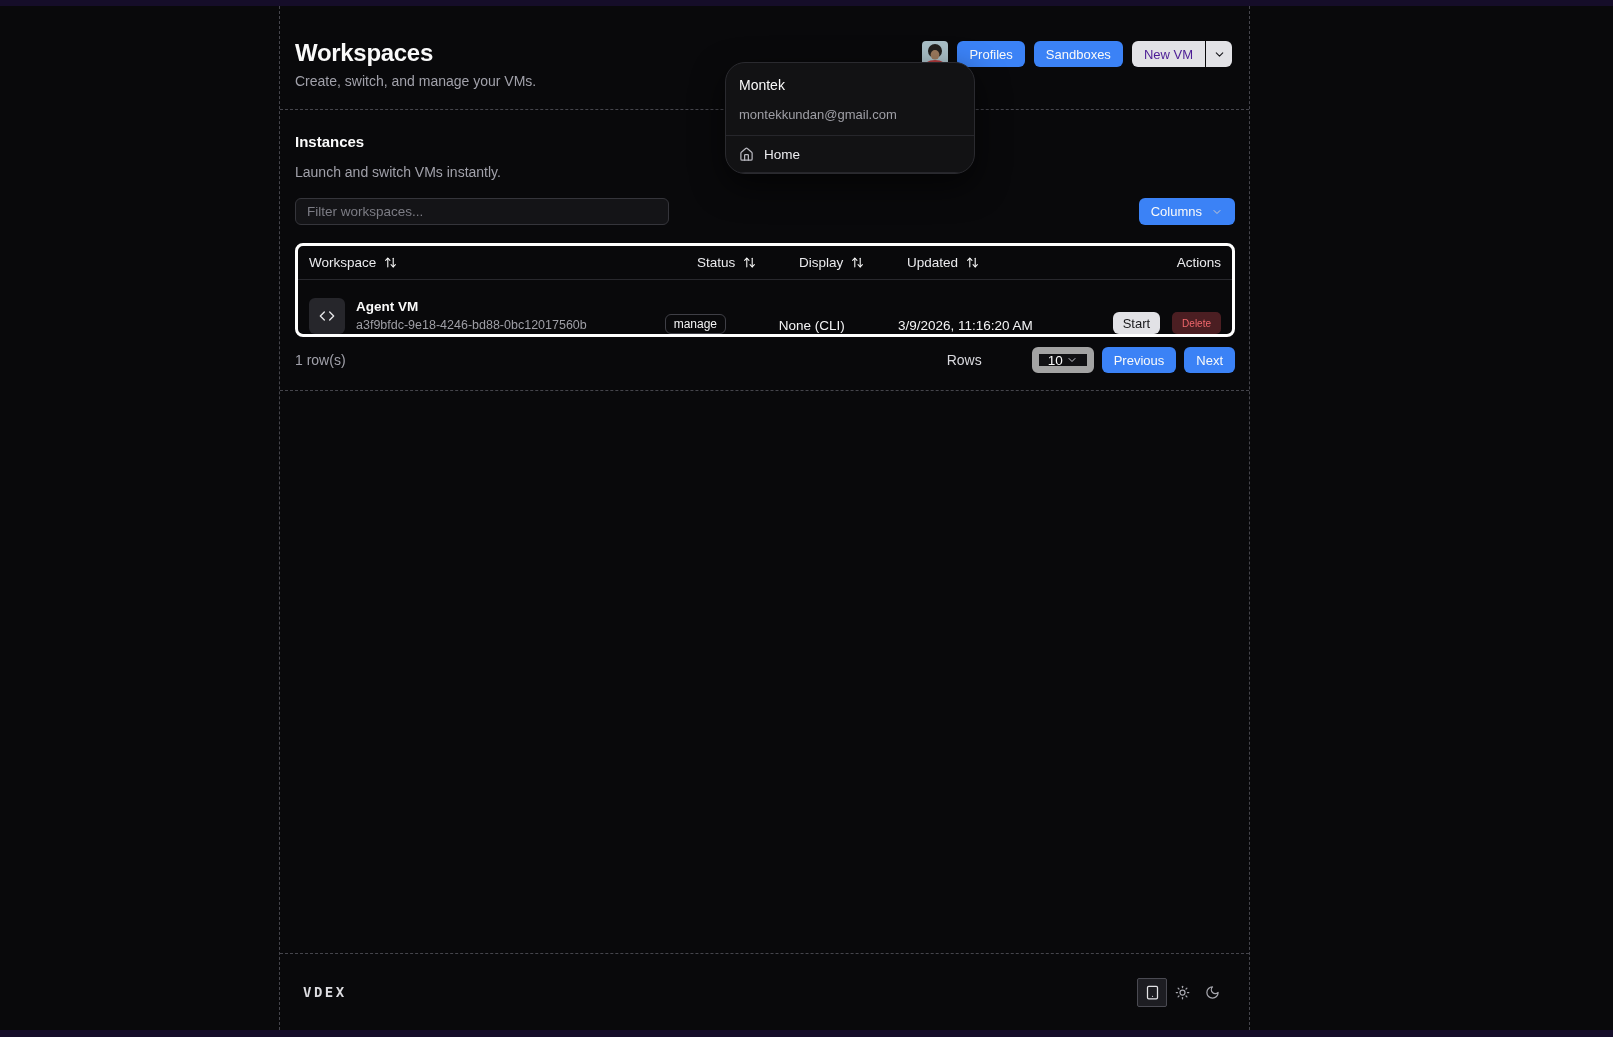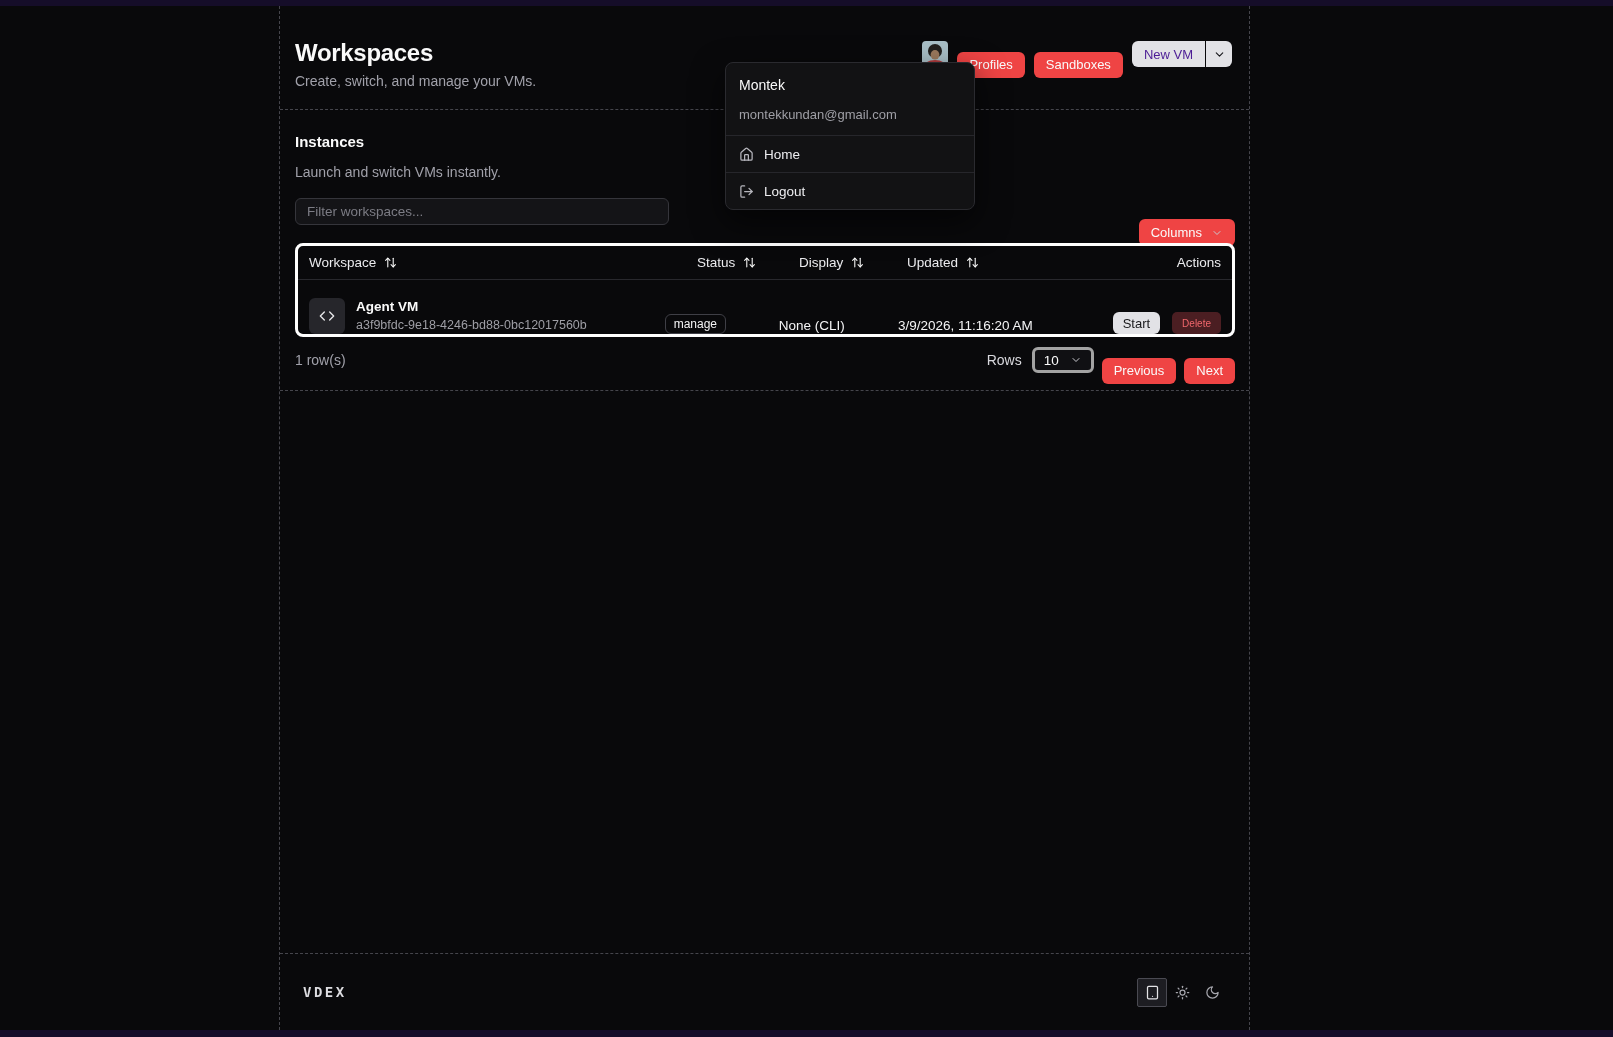--- a/index.html
+++ b/index.html
@@ -26,30 +26,30 @@
   .page-title { position:absolute; left:15px; top:33px; font-size:24px; font-weight:600; letter-spacing:-0.3px; color:#fafafa; }
   .page-subtitle { position:absolute; left:15px; top:67px; font-size:14px; color:#a1a1aa; }
   .header-actions { position:absolute; right:17px; top:35px; height:26px; display:flex; align-items:center; gap:9px; }
   .avatar { width:26px; height:26px; border-radius:4px; overflow:hidden; cursor:pointer; flex:0 0 auto; }
 
   .btn {
     height:26px; display:inline-flex; align-items:center; justify-content:center;
     border:none; border-radius:6px; font-family:"Liberation Sans",sans-serif;
     font-size:13px; cursor:pointer; white-space:nowrap;
   }
-  .btn-secondary { background:#ef4444; color:#fafafa; padding:0 12px;margin-top:21px; }
+  .btn-secondary { background:#3b82f6; color:#fafafa; padding:0 12px; }
   .btn-primary { background:#e2e2e6; color:#4c1d95; padding:11px 12px; font-weight:500; }
   .split { display:flex; gap:1px; }
   .split .main-seg { border-radius:6px 0 0 6px; }
   .split .chev-seg { width:26px; padding:0; border-radius:0 6px 6px 0; background:#e2e2e6; color:#18181b; }
 
   
   .menu {
     position:absolute; left:725px; top:62px; width:250px; z-index:50;
-    background:#121214; border:1px solid #2a2a2f; border-radius:8px;
+    background:#121214; border:1px solid #2a2a2f; border-radius:20px;
     box-shadow:0 12px 32px rgba(0,0,0,0.6); overflow:hidden;
   }
   .menu-label { padding:13px 13px 11px; }
   .menu-name { font-size:14px; font-weight:500; color:#fafafa; line-height:18px; }
   .menu-email { font-size:13px; color:#9f9fa6; line-height:18px; margin-top:12px; }
   .menu-sep { height:1px; background:#26262b; }
   .menu-item { height:36px; display:flex; align-items:center; gap:10px; padding:0 13px; font-size:13.5px; color:#ededf0; cursor:pointer; }
   .menu-item .mi-icon { color:#b6b6bd; }
 
   
@@ -87,23 +87,23 @@
   .row-actions { display:flex; align-items:center; gap:12px; }
   .btn-start { height:22px; padding:0 10px; border-radius:6px; background:#e2e2e6; color:#18181b; font-size:13px; font-weight:500; }
   .btn-delete { height:22px; padding:0 10px; border-radius:5px; background:#4b1e22; color:#f1676c; font-size:10px; font-weight:500; }
 
   
   .pagination { position:absolute; left:15px; top:236px; width:940px; height:28px; display:flex; align-items:center; justify-content:space-between; }
   .row-count { font-size:14px; color:#a1a1aa; }
   .pag-right { display:flex; align-items:center; gap:8px; }
   .rows-label { font-size:14px; color:#d9d9de; margin-right:2px; }
   .rows-select {
-    width:62px; height:26px; border:3px solid #a3a3a3; border-radius:6px;
+    width:62px; height:26px; border:7px solid #a3a3a3; border-radius:6px;
     display:flex; align-items:center; justify-content:space-between;
-    padding:0 9px; font-size:13.5px; color:#fafafa; cursor:pointer; background:#101013;
+    padding:0 9px; font-size:13.5px; color:#fafafa; cursor:pointer; background:#101013;margin-left:40px;
   }
   .rows-select .cd { color:#c9c9cf; }
 
   
   .spacer-sec { flex:1; }
   .footer-sec { position:relative; height:77px; border-top:1px dashed #45454c; }
   .brand {
     position:absolute; left:23px; top:30px;
     font-family:"DejaVu Sans Mono", monospace; font-size:14px; font-weight:700;
     letter-spacing:2.5px; color:#dcdce0;
@@ -288,23 +288,15 @@
   </div>
   <div class="menu-sep"></div>
   <div class="menu-item">
     <svg class="mi-icon" width="15" height="15" viewBox="0 0 24 24" fill="none" stroke="currentColor" stroke-width="2" stroke-linecap="round" stroke-linejoin="round">
         <path d="M15 21v-8a1 1 0 0 0-1-1h-4a1 1 0 0 0-1 1v8"></path>
         <path d="M3 10a2 2 0 0 1 .709-1.528l7-5.999a2 2 0 0 1 2.582 0l7 5.999A2 2 0 0 1 21 10v9a2 2 0 0 1-2 2H5a2 2 0 0 1-2-2z"></path>
       </svg>
     <span>Home</span>
   </div>
   <div class="menu-sep"></div>
-  <div class="menu-item">
-    <svg class="mi-icon" width="15" height="15" viewBox="0 0 24 24" fill="none" stroke="currentColor" stroke-width="2" stroke-linecap="round" stroke-linejoin="round">
-        <path d="M9 21H5a2 2 0 0 1-2-2V5a2 2 0 0 1 2-2h4"></path>
-        <polyline points="16 17 21 12 16 7"></polyline>
-        <line x1="21" x2="9" y1="12" y2="12"></line>
-      </svg>
-    <span>Logout</span>
-  </div>
 </div>
 
 <div class="strip bottom"></div>
 
 </body></html>

